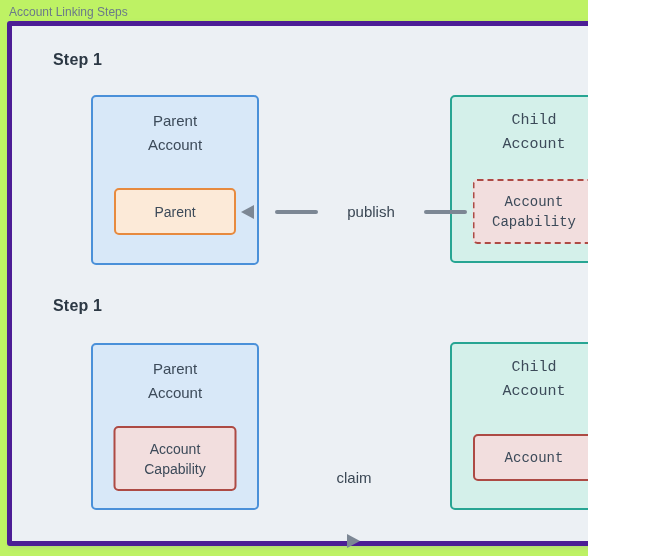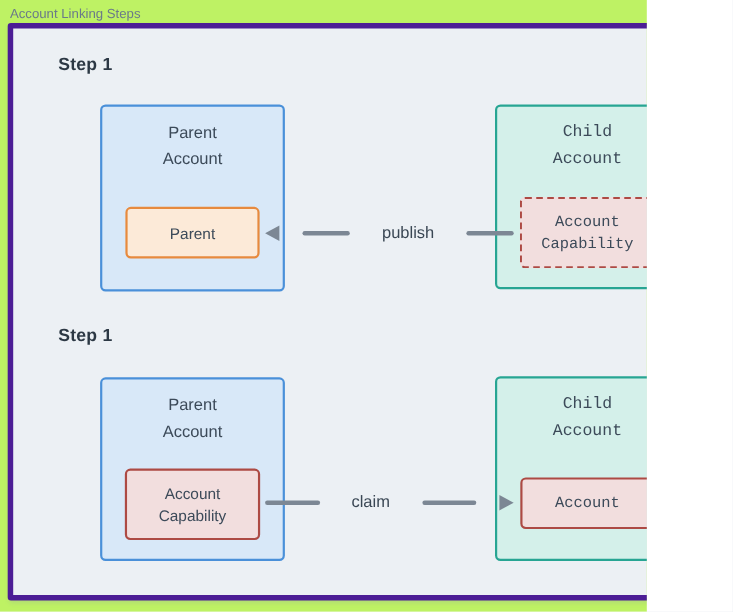--- a/index.html
+++ b/index.html
@@ -94,21 +94,21 @@
     position: absolute;
     left: 229px;
     width: 226px;
     height: 24px;
     display: flex;
     align-items: center;
     z-index: 5;
     gap: 23px;
   }
   .arrow.a1 { top: 174px; }
-  .arrow.a2 { top: 419px; }
+  .arrow.a2 { top: 419px; flex-direction: column; }
 
   .arrow .seg {
     flex: 1;
     height: 4px;
     background: #7c8794;
     border-radius: 2px;
   }
   .arrow .label {
     margin: 0 6px;
     font-size: 15px;

